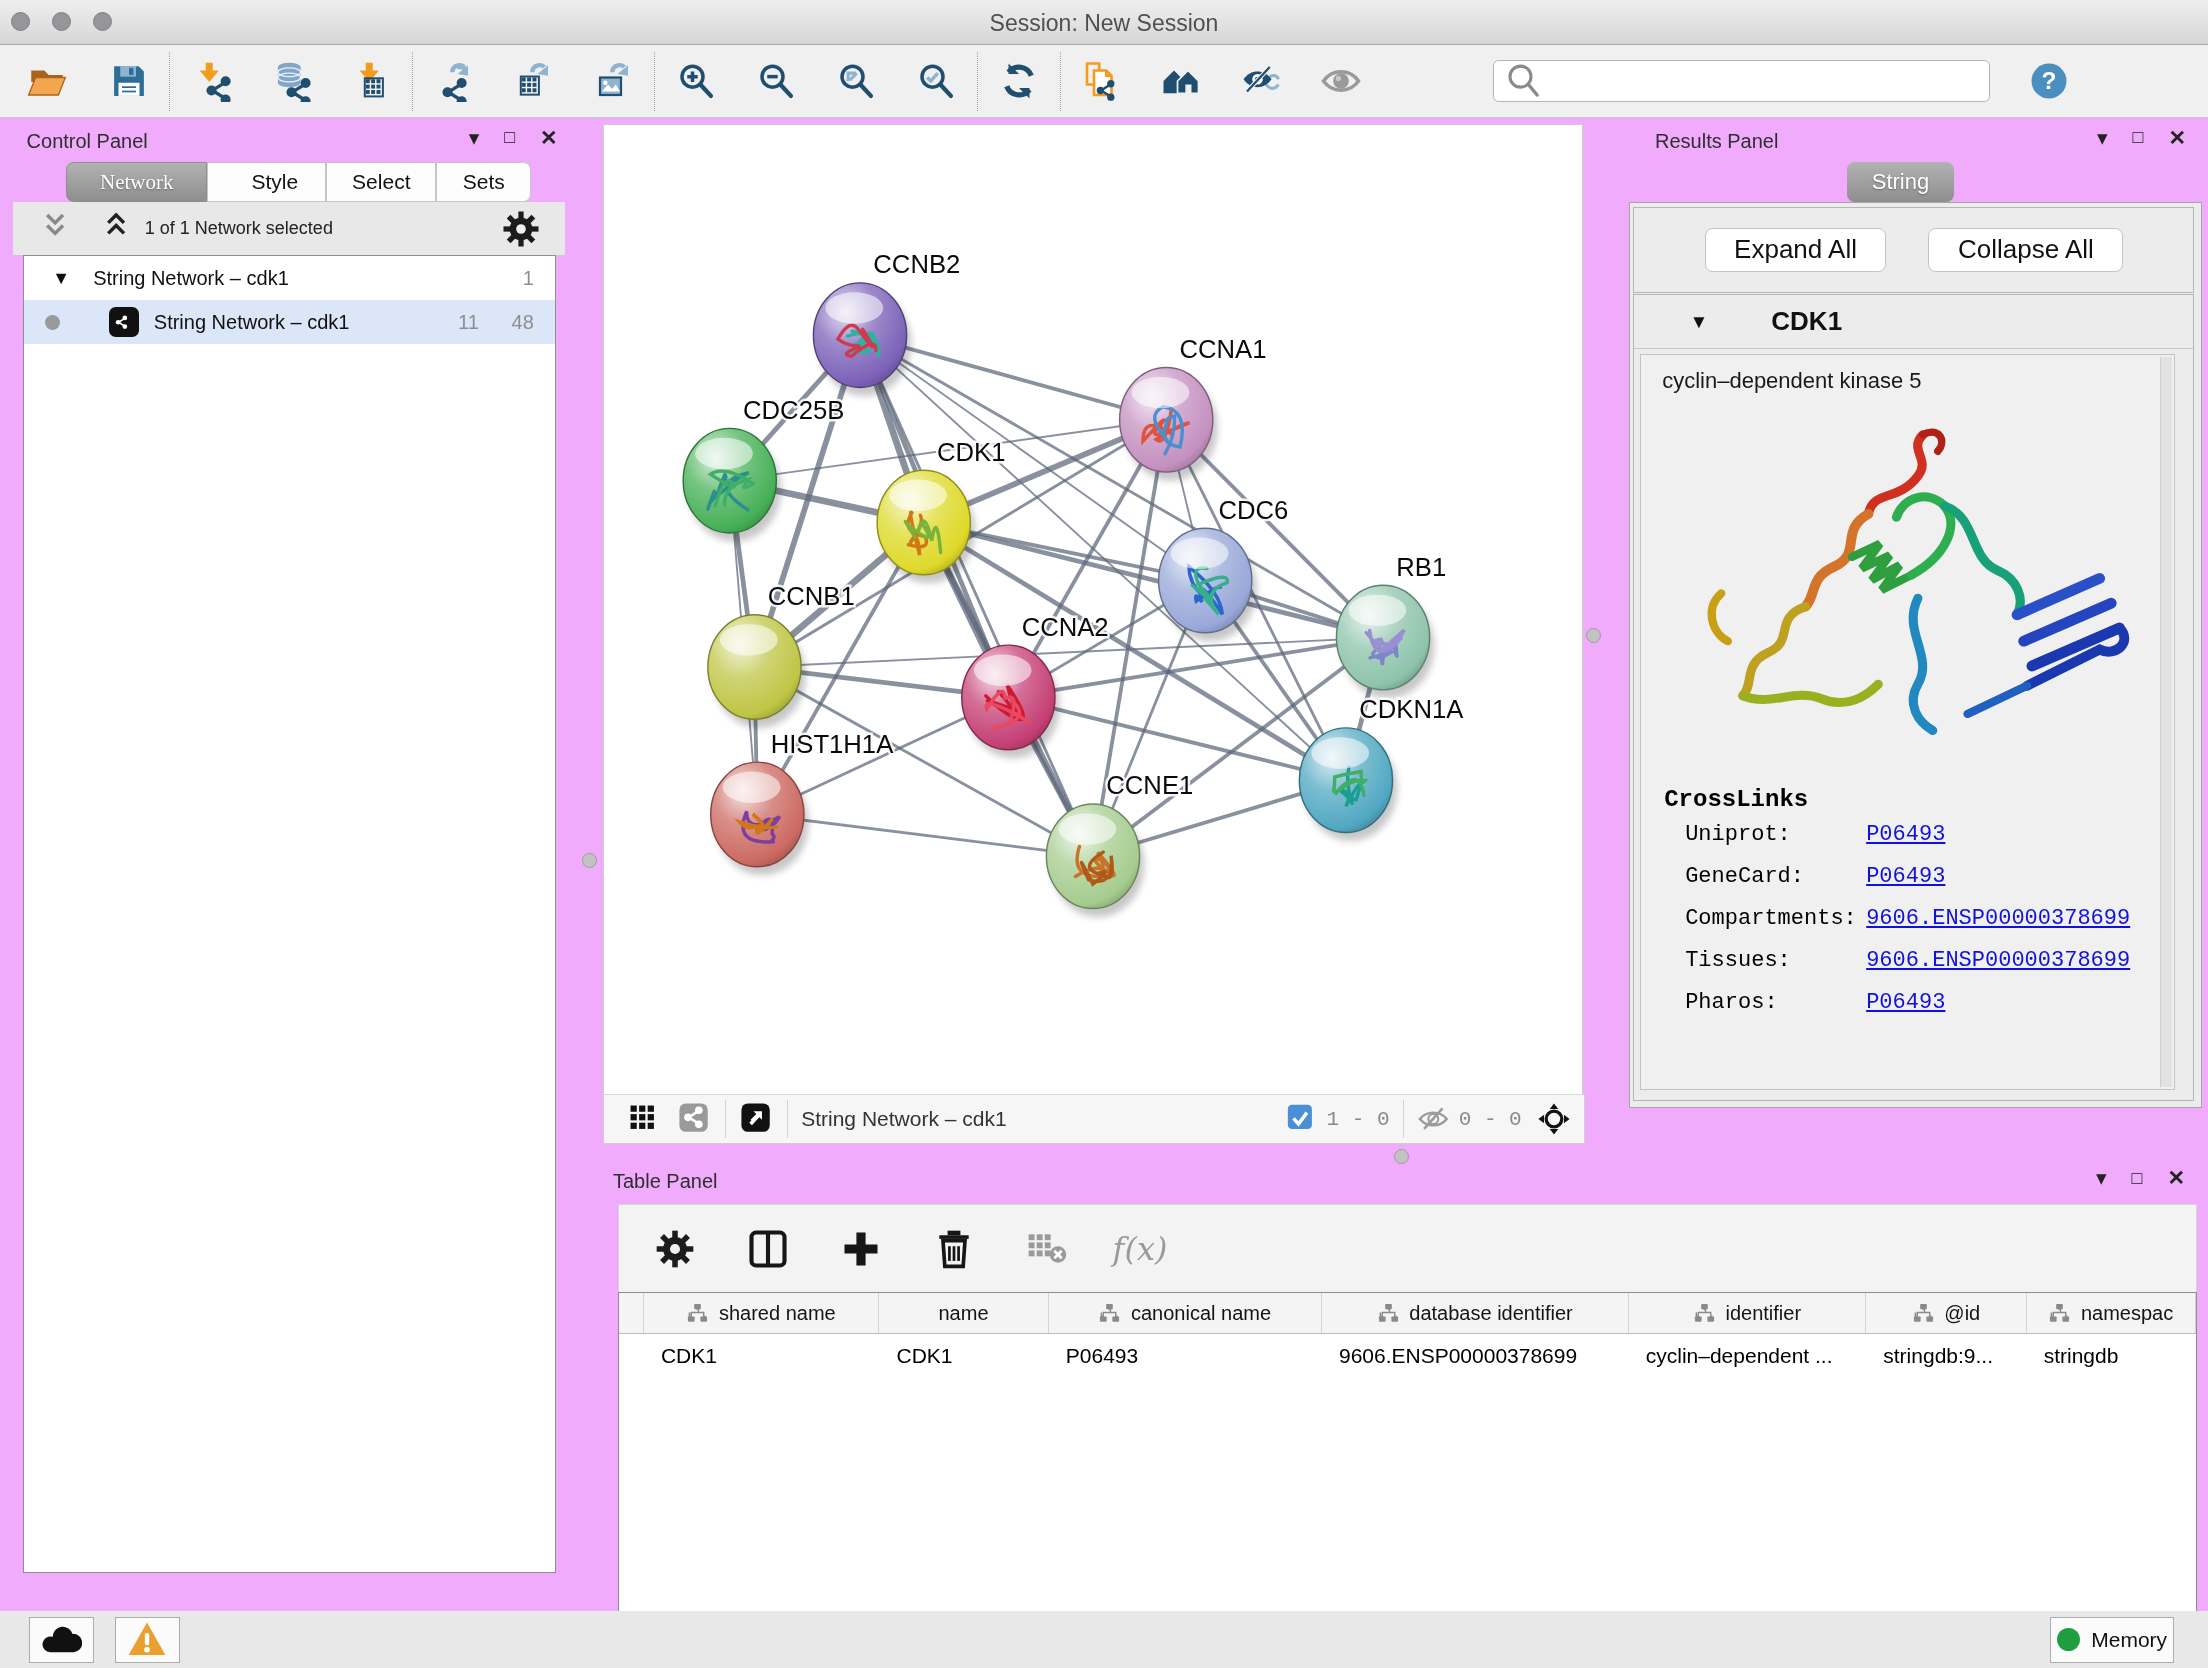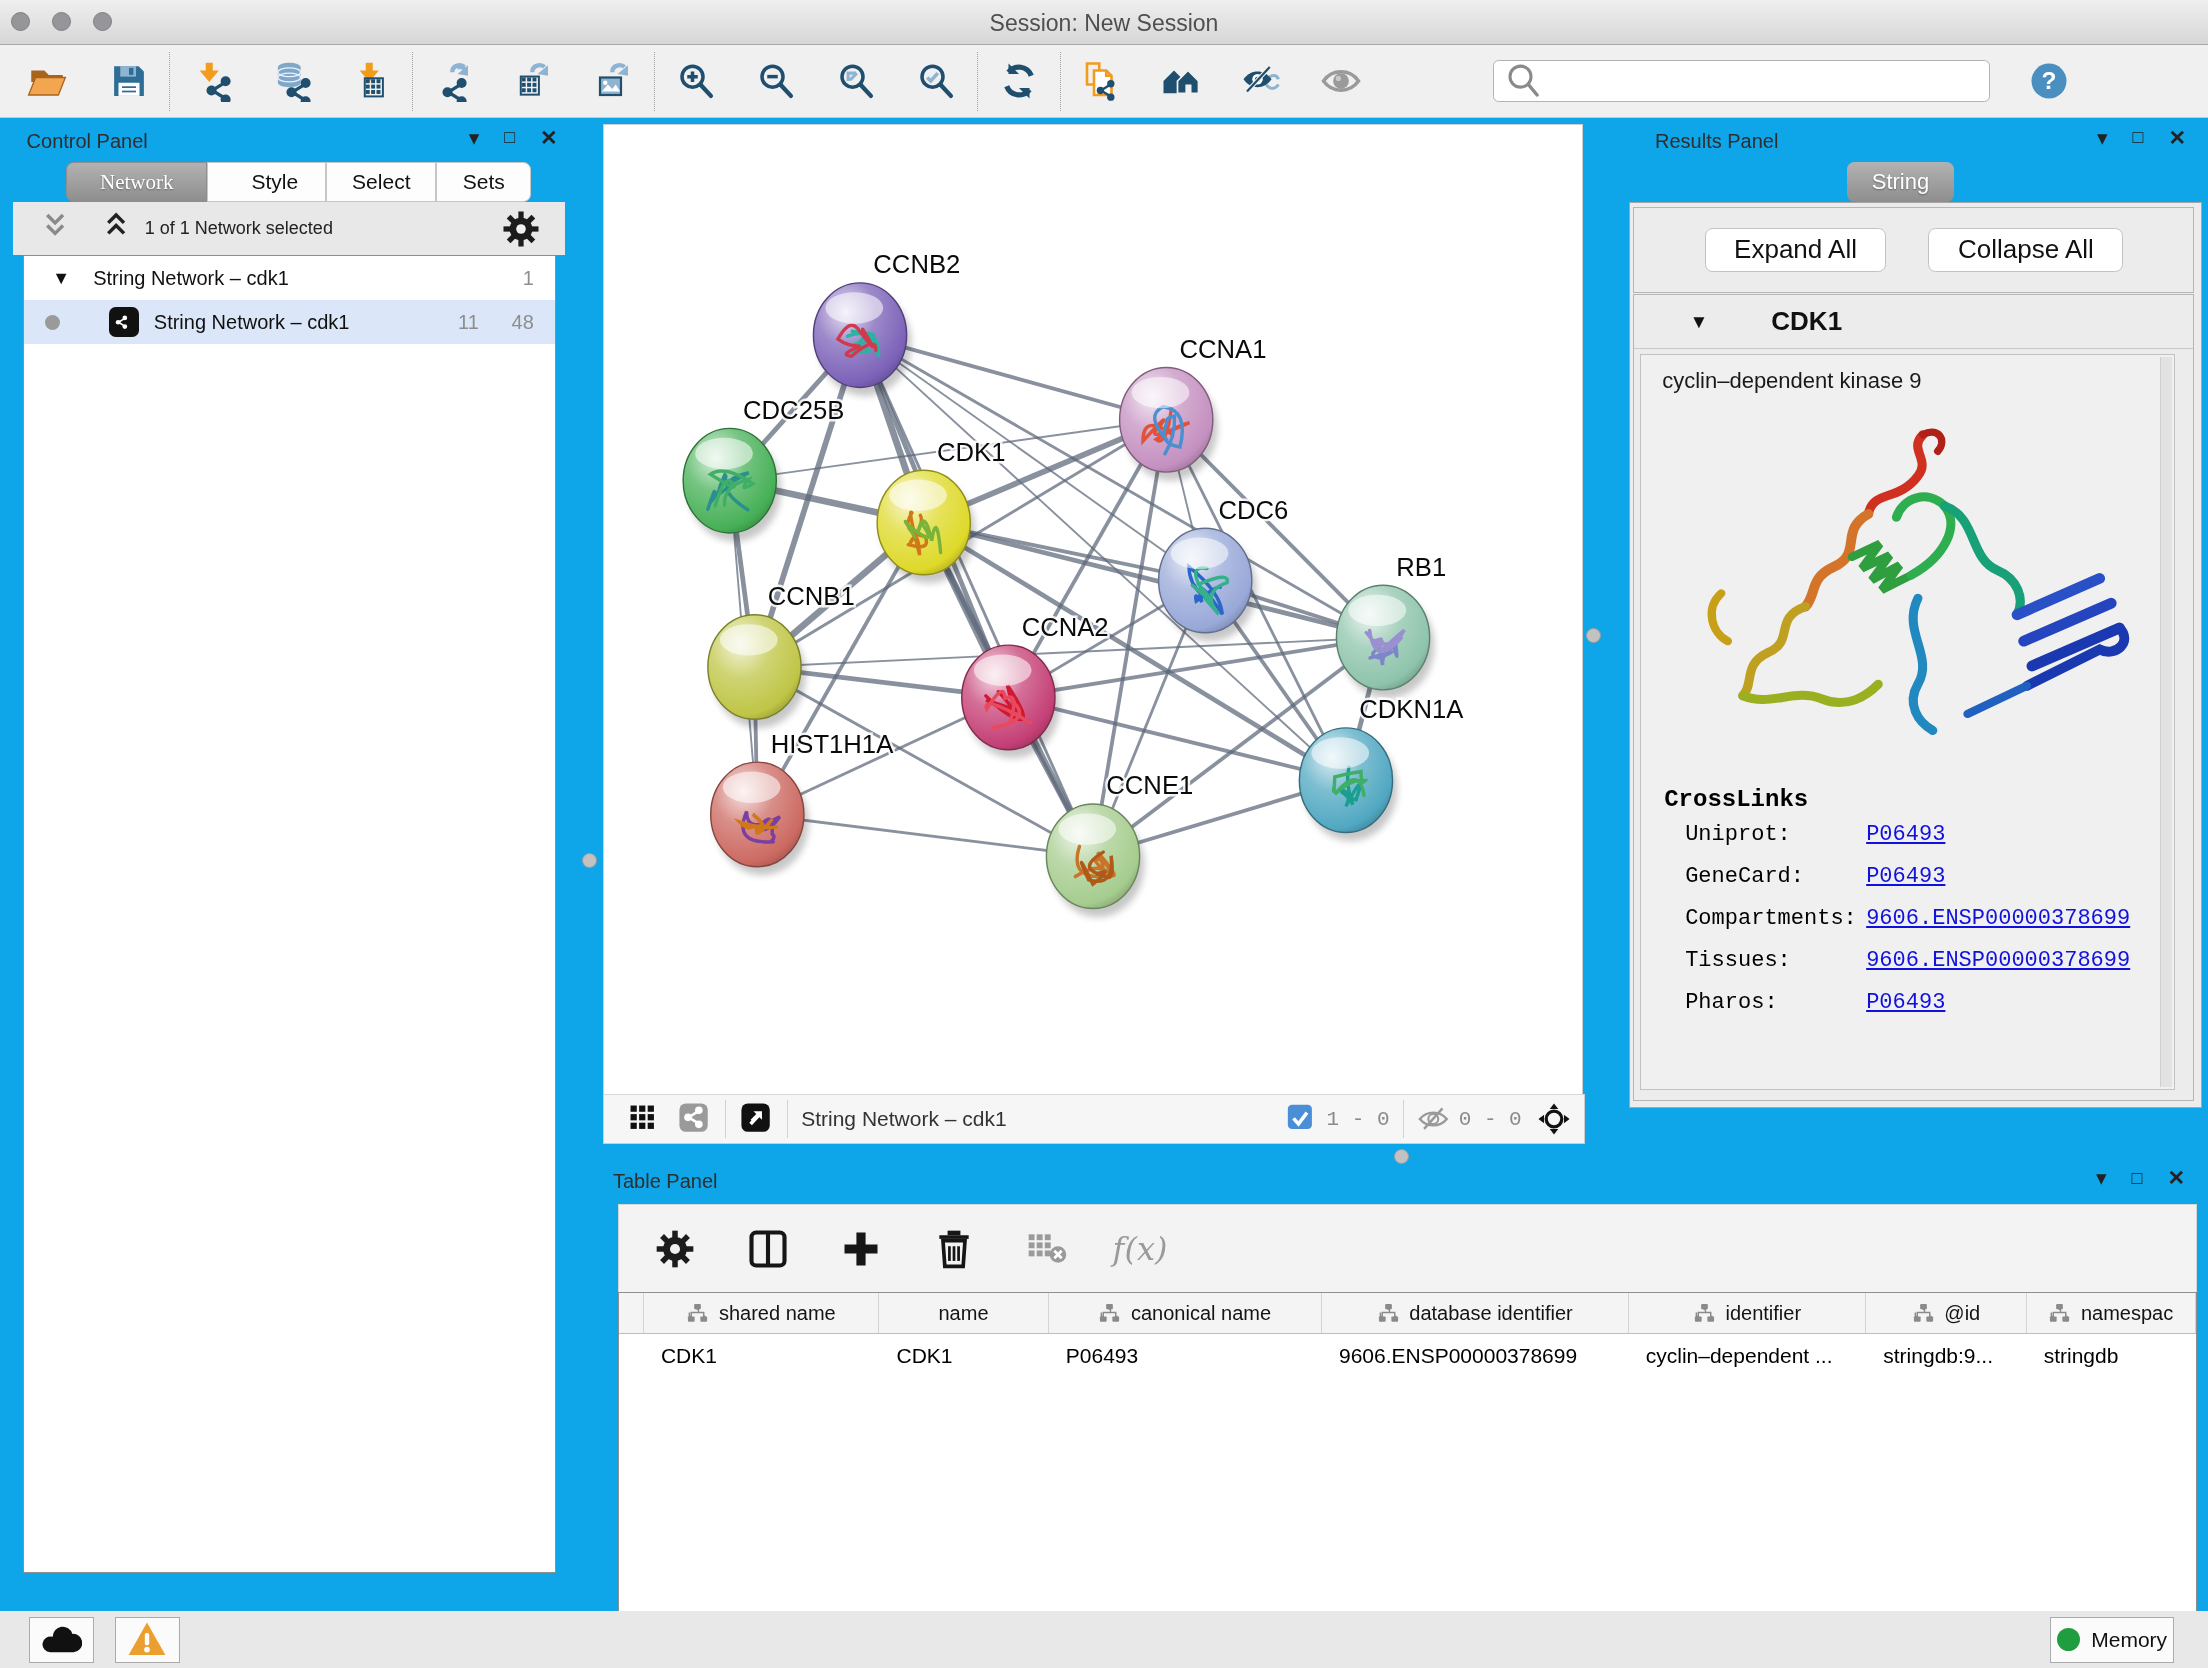--- a/index.html
+++ b/index.html
@@ -1,16 +1,16 @@
 <!DOCTYPE html>
 <html style="font-size:15px"><head>
 <meta charset="utf-8">
 <style>
   html,body{margin:0;padding:0;background:#e4e4e4;font-family:"Liberation Sans",sans-serif;}
-  #app{position:relative;width:2208px;height:1668px;background:#0ea5e9;overflow:hidden;}
+  #app{position:relative;width:2208px;height:1668px;background:#f0abfc;overflow:hidden;}
   .abs{position:absolute;}
   
   #titlebar{left:0;top:0;width:2208px;height:44px;background:linear-gradient(#efefef,#d6d6d6);border-bottom:1px solid #a9a9a9;}
   .mac-dot{width:17px;height:17px;border-radius:50%;background:#95959a;border:1px solid #7f7f84;top:12.4px;}
   #win-title{width:100%;text-align:center;top:9.5px;font-size:23px;color:#4f4f4f;}
   
   #toolbar{left:0;top:45px;width:2208px;height:72px;background:#f0f0f0;border-bottom:1px solid #c9c9c9;display:flex;align-items:center;}
   .tbi{width:55px;height:55px;display:flex;align-items:center;justify-content:center;flex:0 0 auto;}
   .tbi svg{width:49px;height:49px;}
   .tbsep{width:0;height:59px;border-left:1.9px dotted #a2a2a2;margin:0 13.3px;flex:0 0 auto;}
@@ -752,21 +752,21 @@
       <div id="expand-box" class="abs">
         <div class="white-btn">Expand All</div>
         <div class="white-btn">Collapse All</div>
       </div>
       <div id="gene-box" class="abs">
         <div id="gene-head">
           <span style="margin-left:55px;font-size:19px;color:#111">▼</span>
           <span id="gene-name" style="margin-left:63px">CDK1</span>
         </div>
         <div id="gene-inner">
-          <div id="gene-desc">cyclin–dependent kinase 9</div>
+          <div id="gene-desc">cyclin–dependent kinase 5</div>
           <svg width="514" height="380" viewBox="0 0 600 460" style="display:block;margin:5.7px auto 0 auto">
             <g fill="none" stroke-linecap="round">
               <path d="M318 42 C 300 60 328 72 312 92 C 288 124 258 108 252 138" stroke="#d03020" stroke-width="11"></path>
               <path d="M318 42 C 336 32 348 48 336 62" stroke="#b02018" stroke-width="9"></path>
               <path d="M252 138 C 216 158 246 186 210 202 C 180 216 190 234 176 250" stroke="#d4742a" stroke-width="12"></path>
               <path d="M176 250 C 136 264 164 292 130 306 C 100 320 114 344 100 358" stroke="#c0a020" stroke-width="11"></path>
               <path d="M74 234 C 54 252 62 282 82 292" stroke="#c8a018" stroke-width="10"></path>
               <path d="M100 358 C 134 372 162 348 196 362 C 226 374 250 358 264 344" stroke="#9ab020" stroke-width="11"></path>
               <path d="M232 190 L 266 174 L 244 204 L 278 188 L 256 218 L 290 200 L 268 230 L 304 212" stroke="#2f9e3f" stroke-width="10"></path>
               <path d="M304 212 C 344 190 364 152 344 128 C 324 108 294 118 286 142" stroke="#2fae4f" stroke-width="11"></path>

